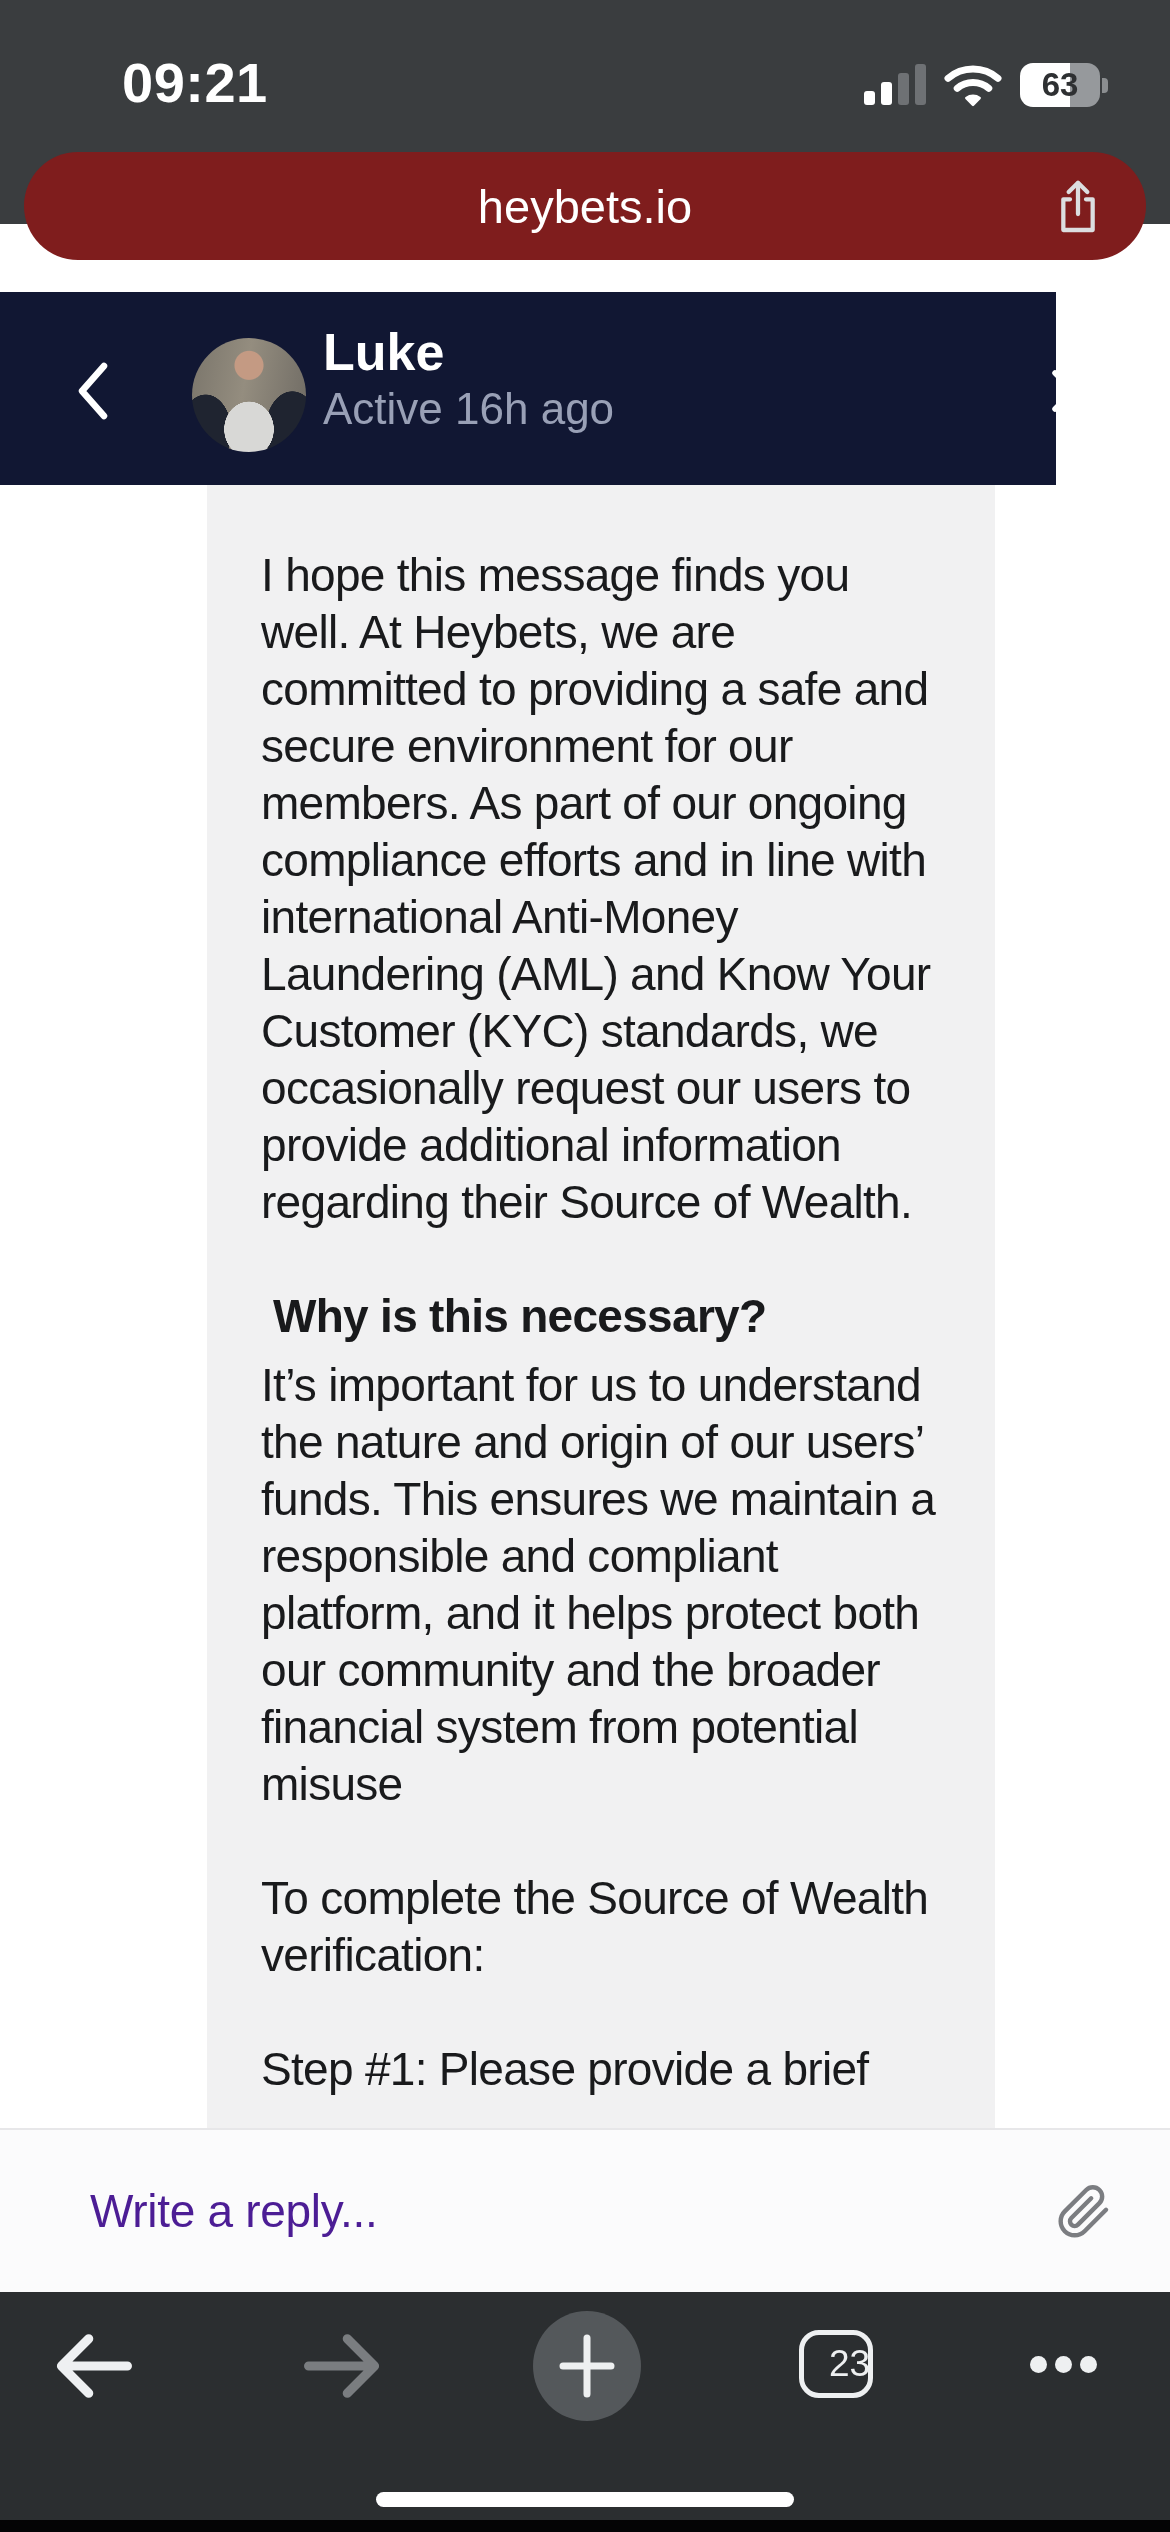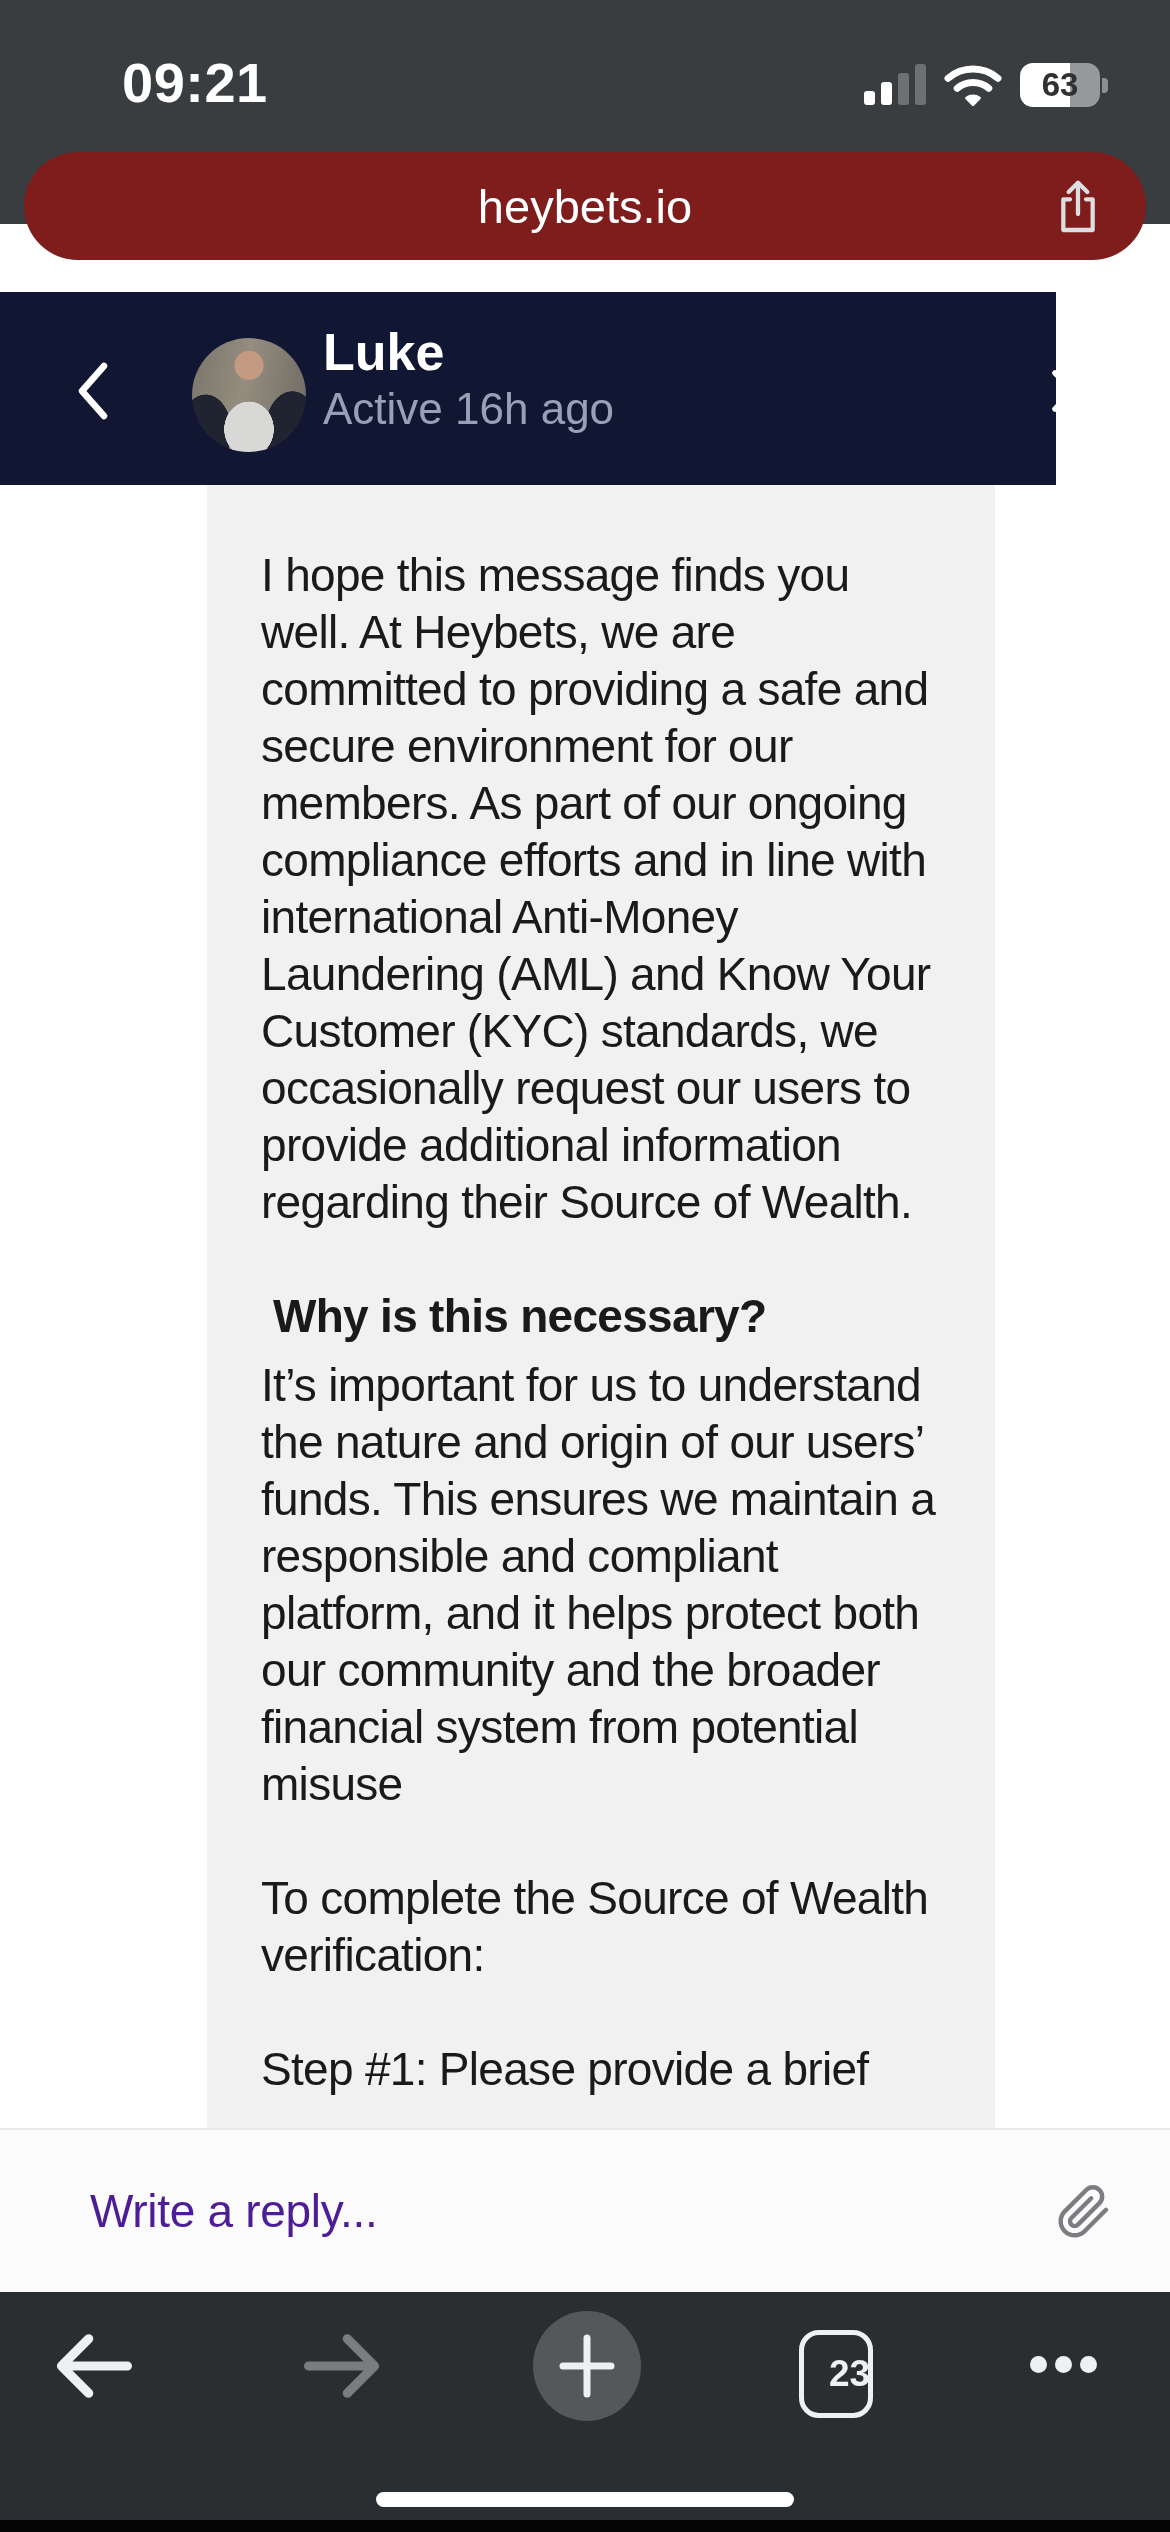--- a/index.html
+++ b/index.html
@@ -113,24 +113,24 @@
     background:#2b2e30;
   }
   .tb-back  { position:absolute; left:50px;  top:34px; width:86px; height:80px; }
   .tb-fwd   { position:absolute; left:300px; top:34px; width:86px; height:80px; }
   .tb-plus  {
     position:absolute; left:533px; top:19px; width:108px; height:110px;
     border-radius:50%; background:#54585b;
     display:flex; align-items:center; justify-content:center;
   }
   .tb-tabs  {
-    position:absolute; left:799px; top:38px; width:74px; height:88px;
+    position:absolute; left:799px; top:38px; width:74px; height:68px;
     border:5px solid #eef0f1; border-radius:20px;
     display:flex; align-items:center; justify-content:center;
-    color:#eef0f1; font-size:37px; font-weight:700;padding-left:27px;
+    color:#eef0f1; font-size:37px; font-weight:400;padding-left:27px;
   }
   .tb-more  { position:absolute; left:1030px; top:64px; display:flex; gap:8px; }
   .tb-more i { width:17px; height:17px; border-radius:50%; background:#eef0f1; display:block; }
   .home-indicator {
     position:absolute; left:376px; top:200px; width:418px; height:15px;
     border-radius:9px; background:#ffffff;
   }
   .bottom-strip { position:absolute; left:0; top:228px; width:1170px; height:12px; background:#040405; }
 </style>
 </head>

